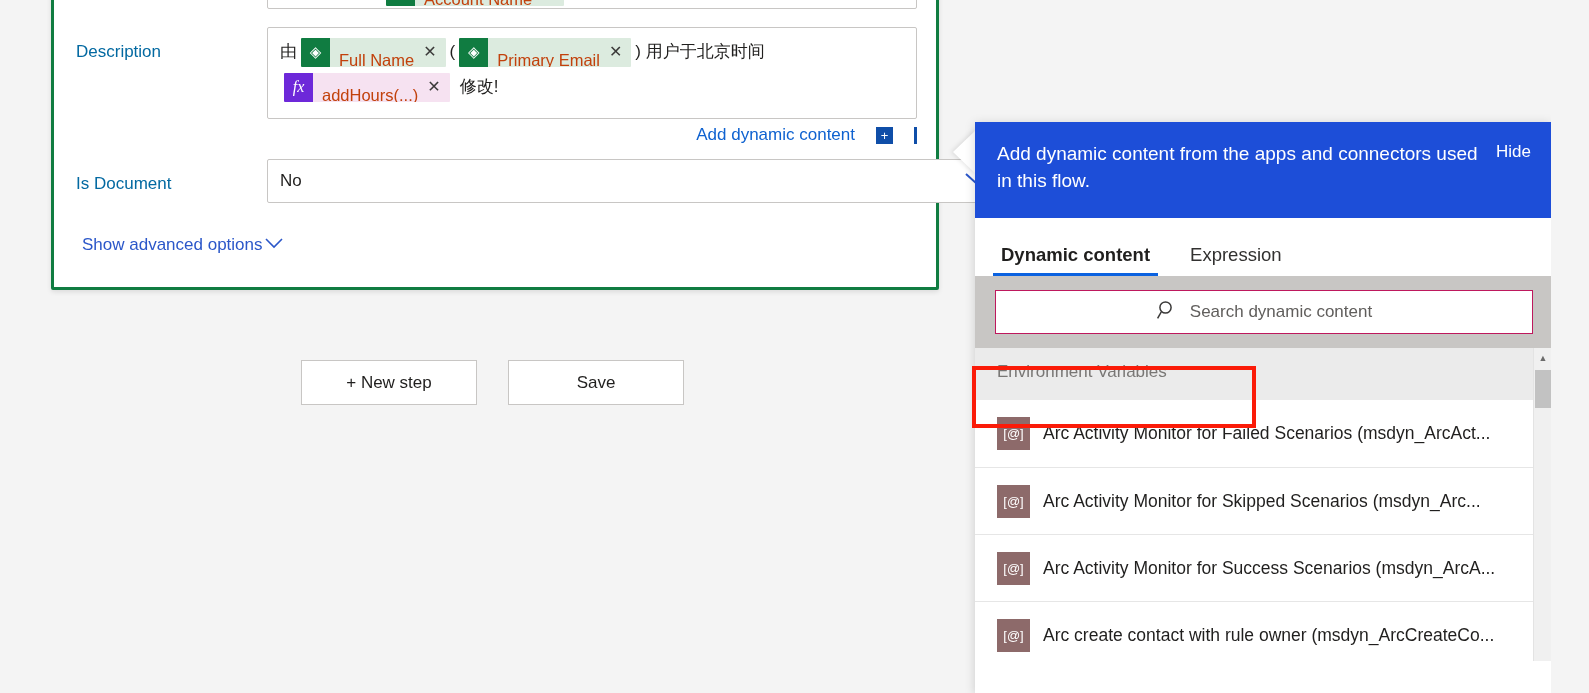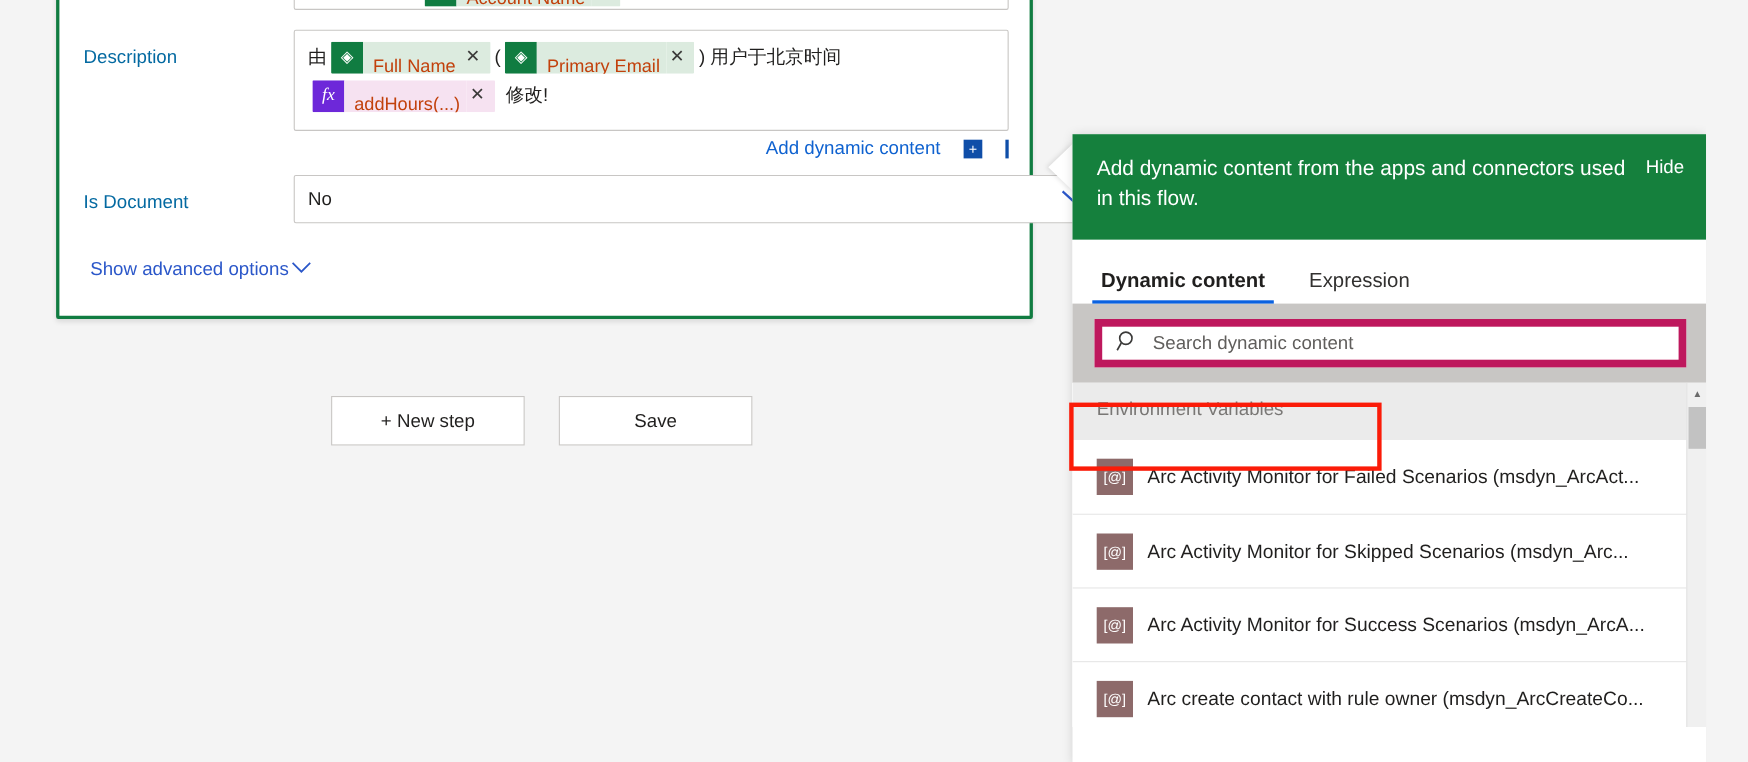--- a/index.html
+++ b/index.html
@@ -166,21 +166,21 @@
   .flyout-pointer {
     position: absolute;
     left: 953px; top: 130px;
     width: 0; height: 0;
     border-top: 22px solid transparent;
     border-bottom: 22px solid transparent;
     border-right: 23px solid #ffffff;
     filter: drop-shadow(-2px 0 2px rgba(0,0,0,.10));
   }
   .fly-header {
-    background: #15803d;
+    background: #1d4ed8;
     color: #ffffff;
     padding: 18px 20px 20px 22px;
     display: flex; align-items: flex-start; gap: 11px;
     height: 96px;
   }
   .fly-header-text {
     flex: 1;
     font-size: 19px;
     line-height: 27px;
   }
@@ -213,26 +213,27 @@
     position: absolute;
     left: 0; right: 0; bottom: 0;
     height: 3px; background: #0b62e0;
   }
   .fly-searchwrap {
     background: #c8c6c4;
     padding: 14px 18px 14px 20px;
   }
   .fly-search {
     background: #ffffff;
-    border: 7px solid #be185d;
+    border: 1px solid #be185d;
     height: 44px;
     display: flex; align-items: center;
     padding: 0 12px;
     gap: 12px;
     cursor: text;
+    justify-content: center;
   }
   .fly-search-ph { color: #605e5c; font-size: 17px; }
 
   .fly-body {
     position: relative;
     background: #ffffff;
     height: 313px;
     overflow: hidden;
   }
   .group-header {

